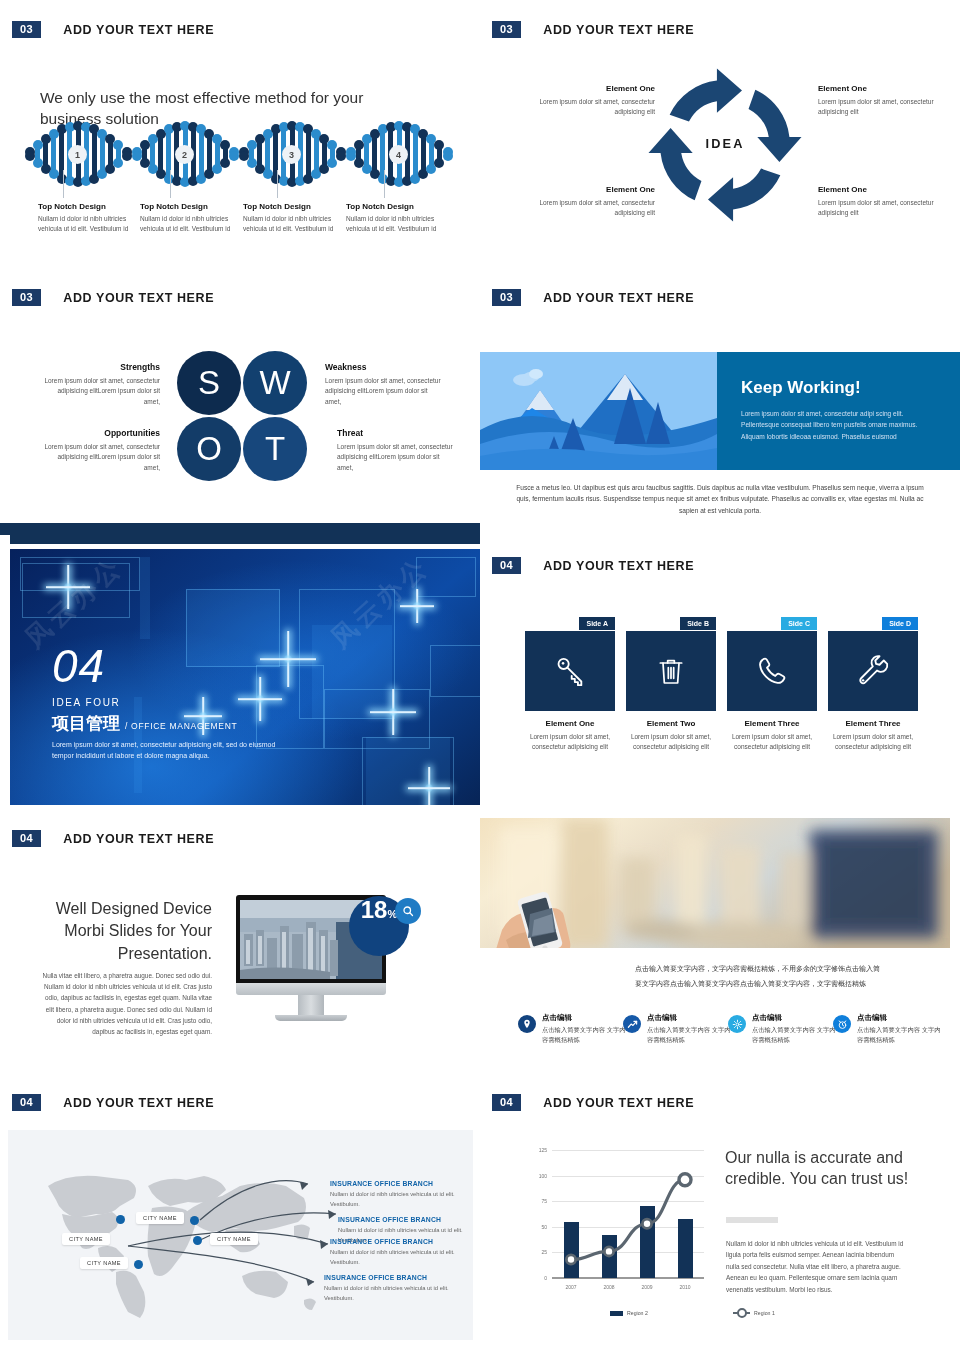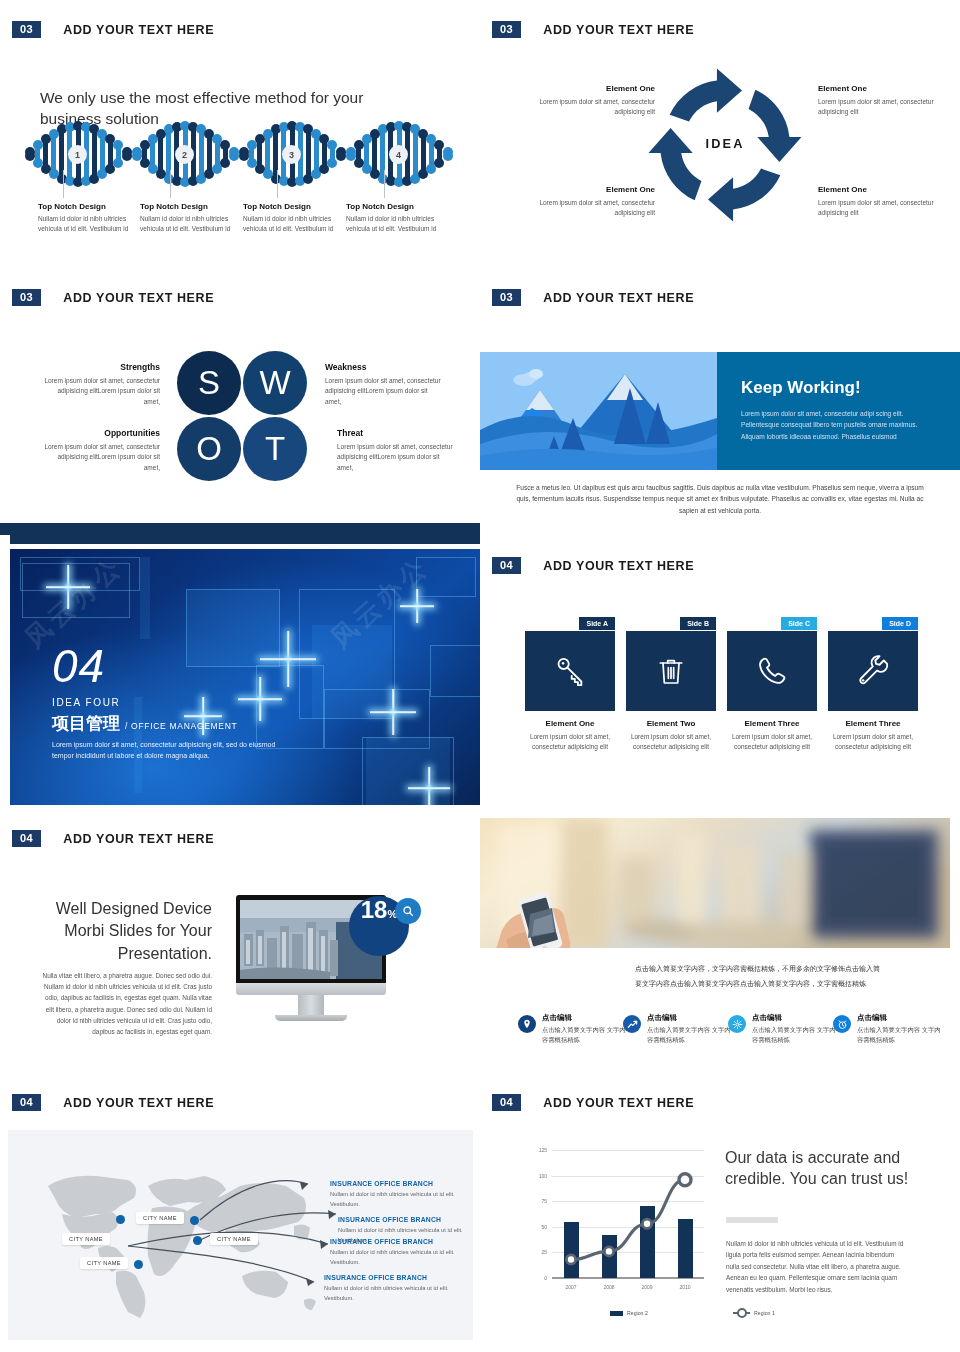--- a/index.html
+++ b/index.html
@@ -900,16 +900,16 @@
   </div>
   <div class="leg" style="left:130px;top:230px;">
     <span class="leg-sw"></span>
     <span>Region 2</span>
   </div>
   <div class="leg" style="left:253px;top:230px;">
     <span class="leg-ln"></span>
     <span>Region 1</span>
   </div>
 
-  <div class="ch-h" style="left:245px;top:68px;width:200px;">Our data is accurate and credible. You can trust us!</div>
+  <div class="ch-h" style="left:245px;top:68px;width:200px;">Our nulla is accurate and credible. You can trust us!</div>
   <div class="ch-rule" style="left:246px;top:137px;"></div>
   <div class="ch-p" style="left:246px;top:158px;">Nullam id dolor id nibh ultricies vehicula ut id elit. Vestibulum id ligula porta felis euismod semper. Aenean lacinia bibendum nulla sed consectetur. Nulla vitae elit libero, a pharetra augue. Aenean eu leo quam. Pellentesque ornare sem lacinia quam venenatis vestibulum. Morbi leo risus.</div>
 </div>
 
 </body></html>

